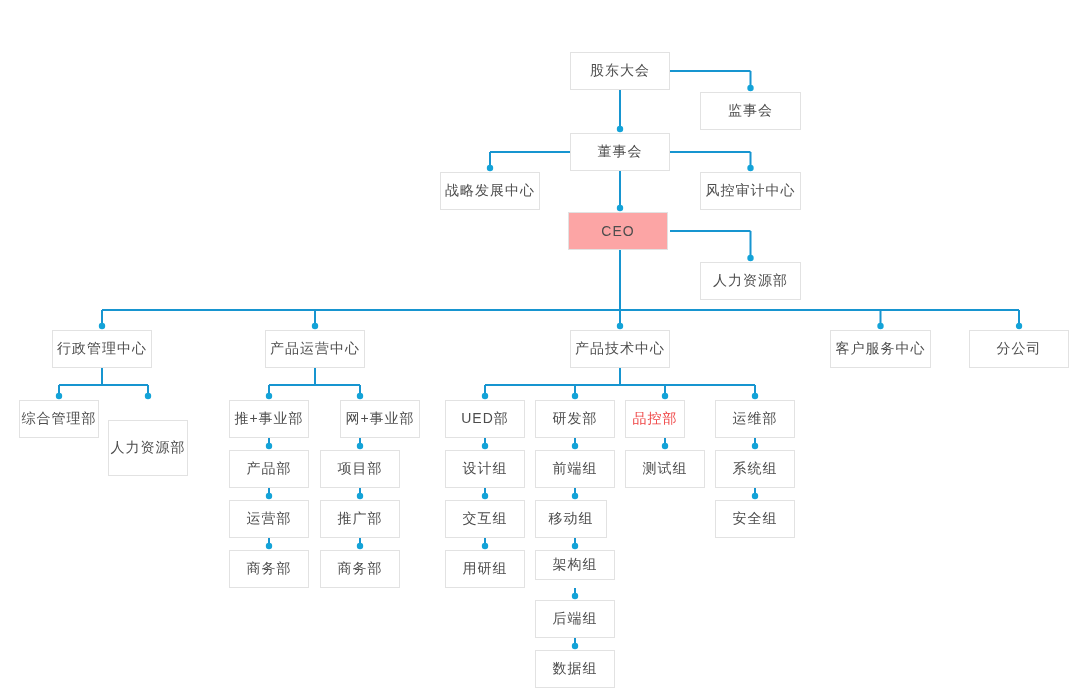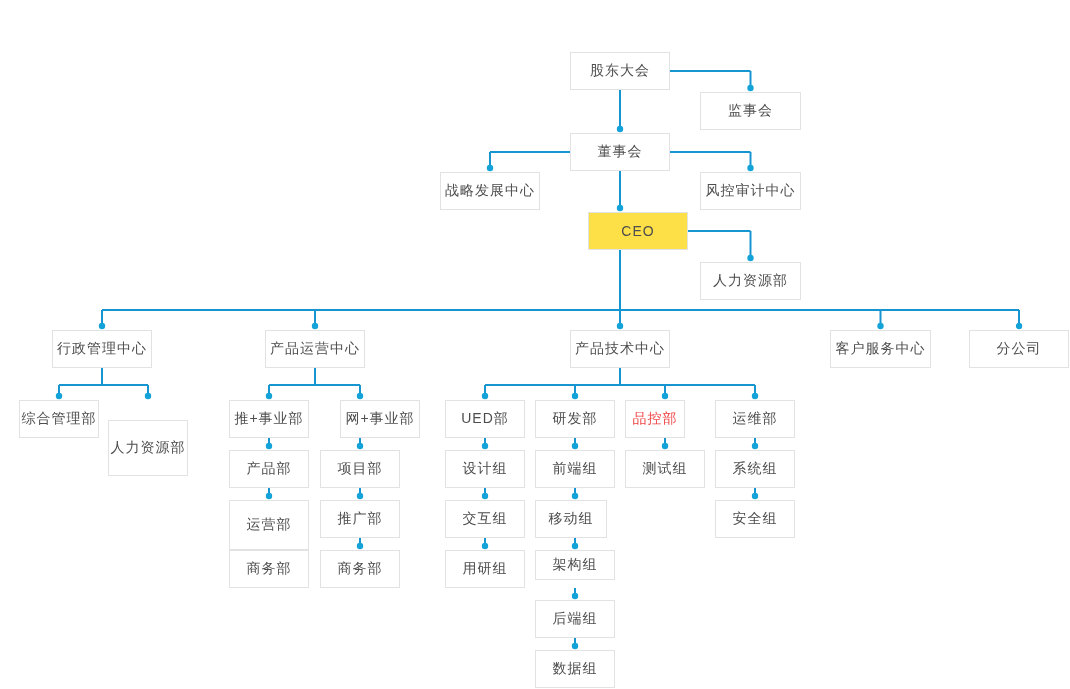--- a/index.html
+++ b/index.html
@@ -125,32 +125,32 @@
       <circle cx="755" cy="446" r="3.2" fill="#13a3d8"></circle>
       <line x1="755" y1="488" x2="755" y2="496" stroke="#1795d0" stroke-width="2"></line>
       <circle cx="755" cy="496" r="3.2" fill="#13a3d8"></circle>
     </svg>
   <div id="nodes">
       <div class="node" style="left: 570px; top: 52px; width: 100px; height: 38px; border-color: rgb(226, 226, 226); color: rgb(77, 77, 77); background: rgb(255, 255, 255);">股东大会</div>
       <div class="node" style="left: 700px; top: 92px; width: 101px; height: 38px; border-color: rgb(226, 226, 226); color: rgb(77, 77, 77); background: rgb(255, 255, 255);">监事会</div>
       <div class="node" style="left: 570px; top: 133px; width: 100px; height: 38px; border-color: rgb(226, 226, 226); color: rgb(77, 77, 77); background: rgb(255, 255, 255);">董事会</div>
       <div class="node" style="left: 440px; top: 172px; width: 100px; height: 38px; border-color: rgb(226, 226, 226); color: rgb(77, 77, 77); background: rgb(255, 255, 255);">战略发展中心</div>
       <div class="node" style="left: 700px; top: 172px; width: 101px; height: 38px; border-color: rgb(226, 226, 226); color: rgb(77, 77, 77); background: rgb(255, 255, 255);">风控审计中心</div>
-      <div class="node" style="left: 588px; top: 212px; width: 100px; height: 38px; border-color: rgb(226, 226, 226); color: rgb(77, 77, 77); background: #fde047;">CEO</div>
+      <div class="node" style="left: 568px; top: 212px; width: 100px; height: 38px; border-color: rgb(226, 226, 226); color: rgb(77, 77, 77); background: #fca5a5;">CEO</div>
       <div class="node" style="left: 700px; top: 262px; width: 101px; height: 38px; border-color: rgb(226, 226, 226); color: rgb(77, 77, 77); background: rgb(255, 255, 255);">人力资源部</div>
       <div class="node" style="left: 52px; top: 330px; width: 100px; height: 38px; border-color: rgb(226, 226, 226); color: rgb(77, 77, 77); background: rgb(255, 255, 255);">行政管理中心</div>
       <div class="node" style="left: 265px; top: 330px; width: 100px; height: 38px; border-color: rgb(226, 226, 226); color: rgb(77, 77, 77); background: rgb(255, 255, 255);">产品运营中心</div>
       <div class="node" style="left: 570px; top: 330px; width: 100px; height: 38px; border-color: rgb(226, 226, 226); color: rgb(77, 77, 77); background: rgb(255, 255, 255);">产品技术中心</div>
       <div class="node" style="left: 830px; top: 330px; width: 101px; height: 38px; border-color: rgb(226, 226, 226); color: rgb(77, 77, 77); background: rgb(255, 255, 255);">客户服务中心</div>
       <div class="node" style="left: 969px; top: 330px; width: 100px; height: 38px; border-color: rgb(226, 226, 226); color: rgb(77, 77, 77); background: rgb(255, 255, 255);">分公司</div>
       <div class="node" style="left: 19px; top: 400px; width: 80px; height: 38px; border-color: rgb(226, 226, 226); color: rgb(77, 77, 77); background: rgb(255, 255, 255);">综合管理部</div>
       <div class="node" style="left: 108px; top: 420px; width: 80px; height: 56px; border-color: rgb(226, 226, 226); color: rgb(77, 77, 77); background: rgb(255, 255, 255);">人力资源部</div>
       <div class="node" style="left: 229px; top: 400px; width: 80px; height: 38px; border-color: rgb(226, 226, 226); color: rgb(77, 77, 77); background: rgb(255, 255, 255);">推+事业部</div>
       <div class="node" style="left: 229px; top: 450px; width: 80px; height: 38px; border-color: rgb(226, 226, 226); color: rgb(77, 77, 77); background: rgb(255, 255, 255);">产品部</div>
-      <div class="node" style="left: 229px; top: 500px; width: 80px; height: 50px; border-color: rgb(226, 226, 226); color: rgb(77, 77, 77); background: rgb(255, 255, 255);">运营部</div>
+      <div class="node" style="left: 229px; top: 500px; width: 80px; height: 38px; border-color: rgb(226, 226, 226); color: rgb(77, 77, 77); background: rgb(255, 255, 255);">运营部</div>
       <div class="node" style="left: 229px; top: 550px; width: 80px; height: 38px; border-color: rgb(226, 226, 226); color: rgb(77, 77, 77); background: rgb(255, 255, 255);">商务部</div>
       <div class="node" style="left: 340px; top: 400px; width: 80px; height: 38px; border-color: rgb(226, 226, 226); color: rgb(77, 77, 77); background: rgb(255, 255, 255);">网+事业部</div>
       <div class="node" style="left: 320px; top: 450px; width: 80px; height: 38px; border-color: rgb(226, 226, 226); color: rgb(77, 77, 77); background: rgb(255, 255, 255);">项目部</div>
       <div class="node" style="left: 320px; top: 500px; width: 80px; height: 38px; border-color: rgb(226, 226, 226); color: rgb(77, 77, 77); background: rgb(255, 255, 255);">推广部</div>
       <div class="node" style="left: 320px; top: 550px; width: 80px; height: 38px; border-color: rgb(226, 226, 226); color: rgb(77, 77, 77); background: rgb(255, 255, 255);">商务部</div>
       <div class="node" style="left: 445px; top: 400px; width: 80px; height: 38px; border-color: rgb(226, 226, 226); color: rgb(77, 77, 77); background: rgb(255, 255, 255);">UED部</div>
       <div class="node" style="left: 445px; top: 450px; width: 80px; height: 38px; border-color: rgb(226, 226, 226); color: rgb(77, 77, 77); background: rgb(255, 255, 255);">设计组</div>
       <div class="node" style="left: 445px; top: 500px; width: 80px; height: 38px; border-color: rgb(226, 226, 226); color: rgb(77, 77, 77); background: rgb(255, 255, 255);">交互组</div>
       <div class="node" style="left: 445px; top: 550px; width: 80px; height: 38px; border-color: rgb(226, 226, 226); color: rgb(77, 77, 77); background: rgb(255, 255, 255);">用研组</div>
       <div class="node" style="left: 535px; top: 400px; width: 80px; height: 38px; border-color: rgb(226, 226, 226); color: rgb(77, 77, 77); background: rgb(255, 255, 255);">研发部</div>

